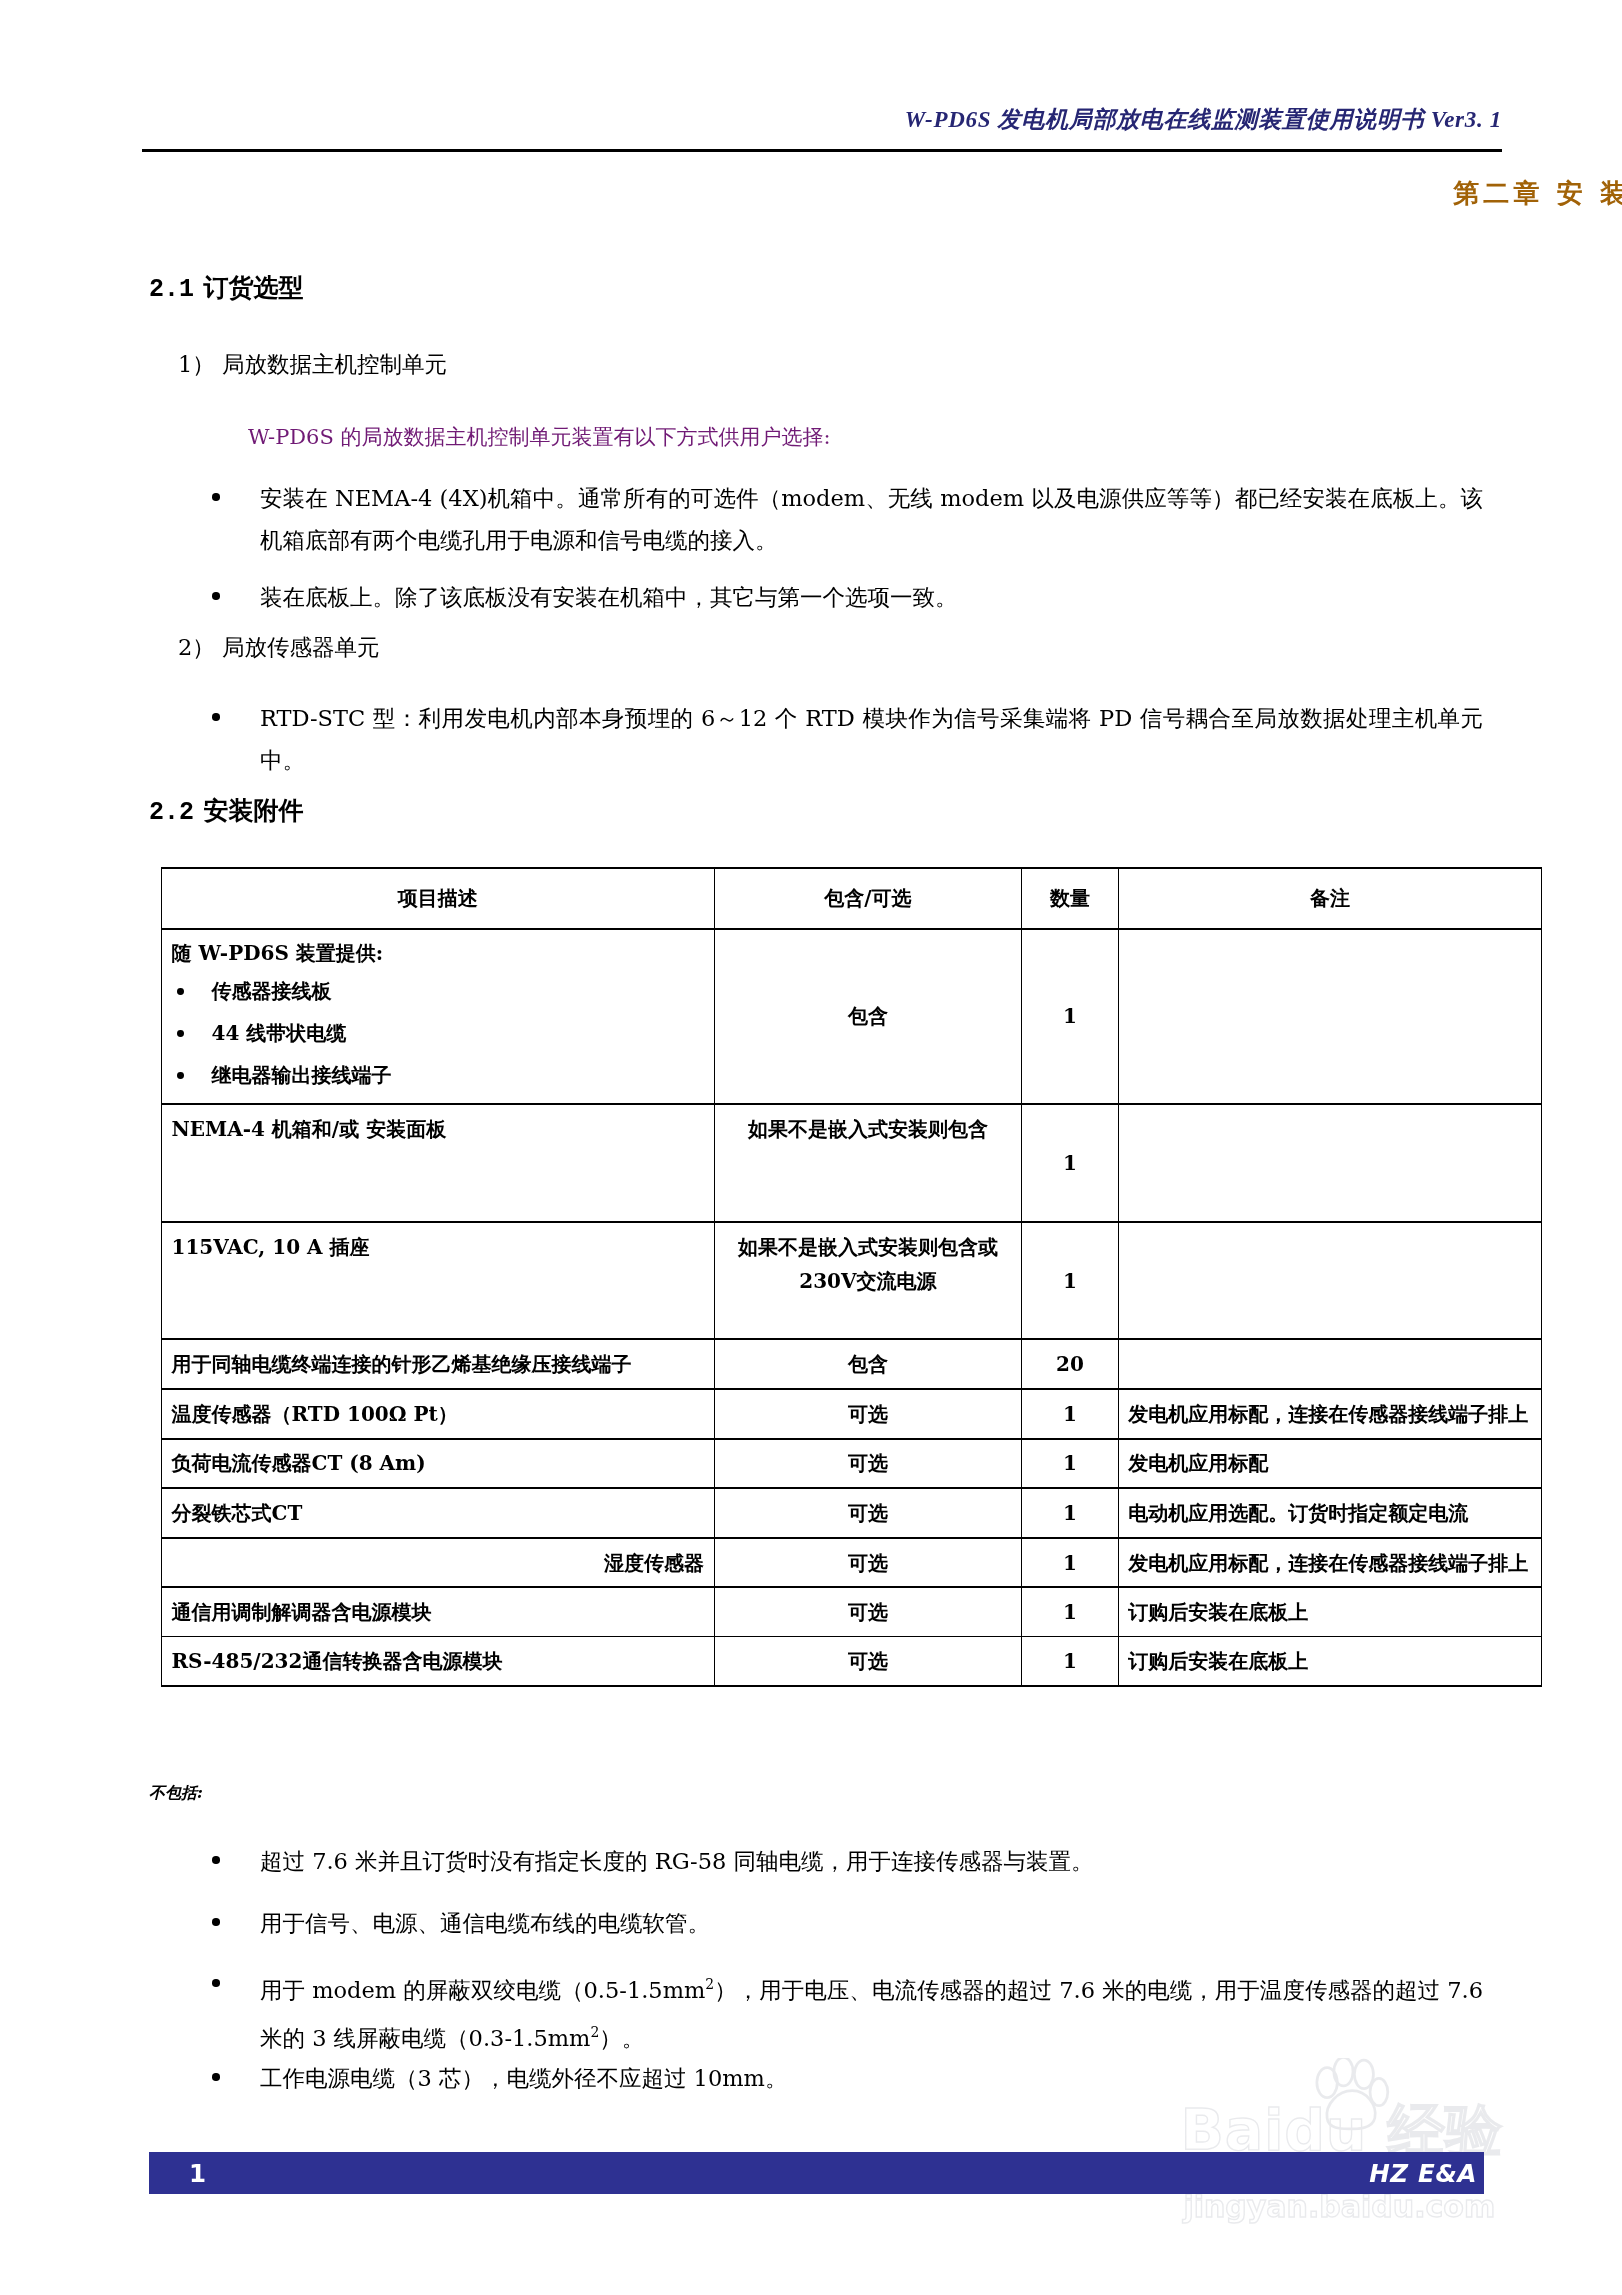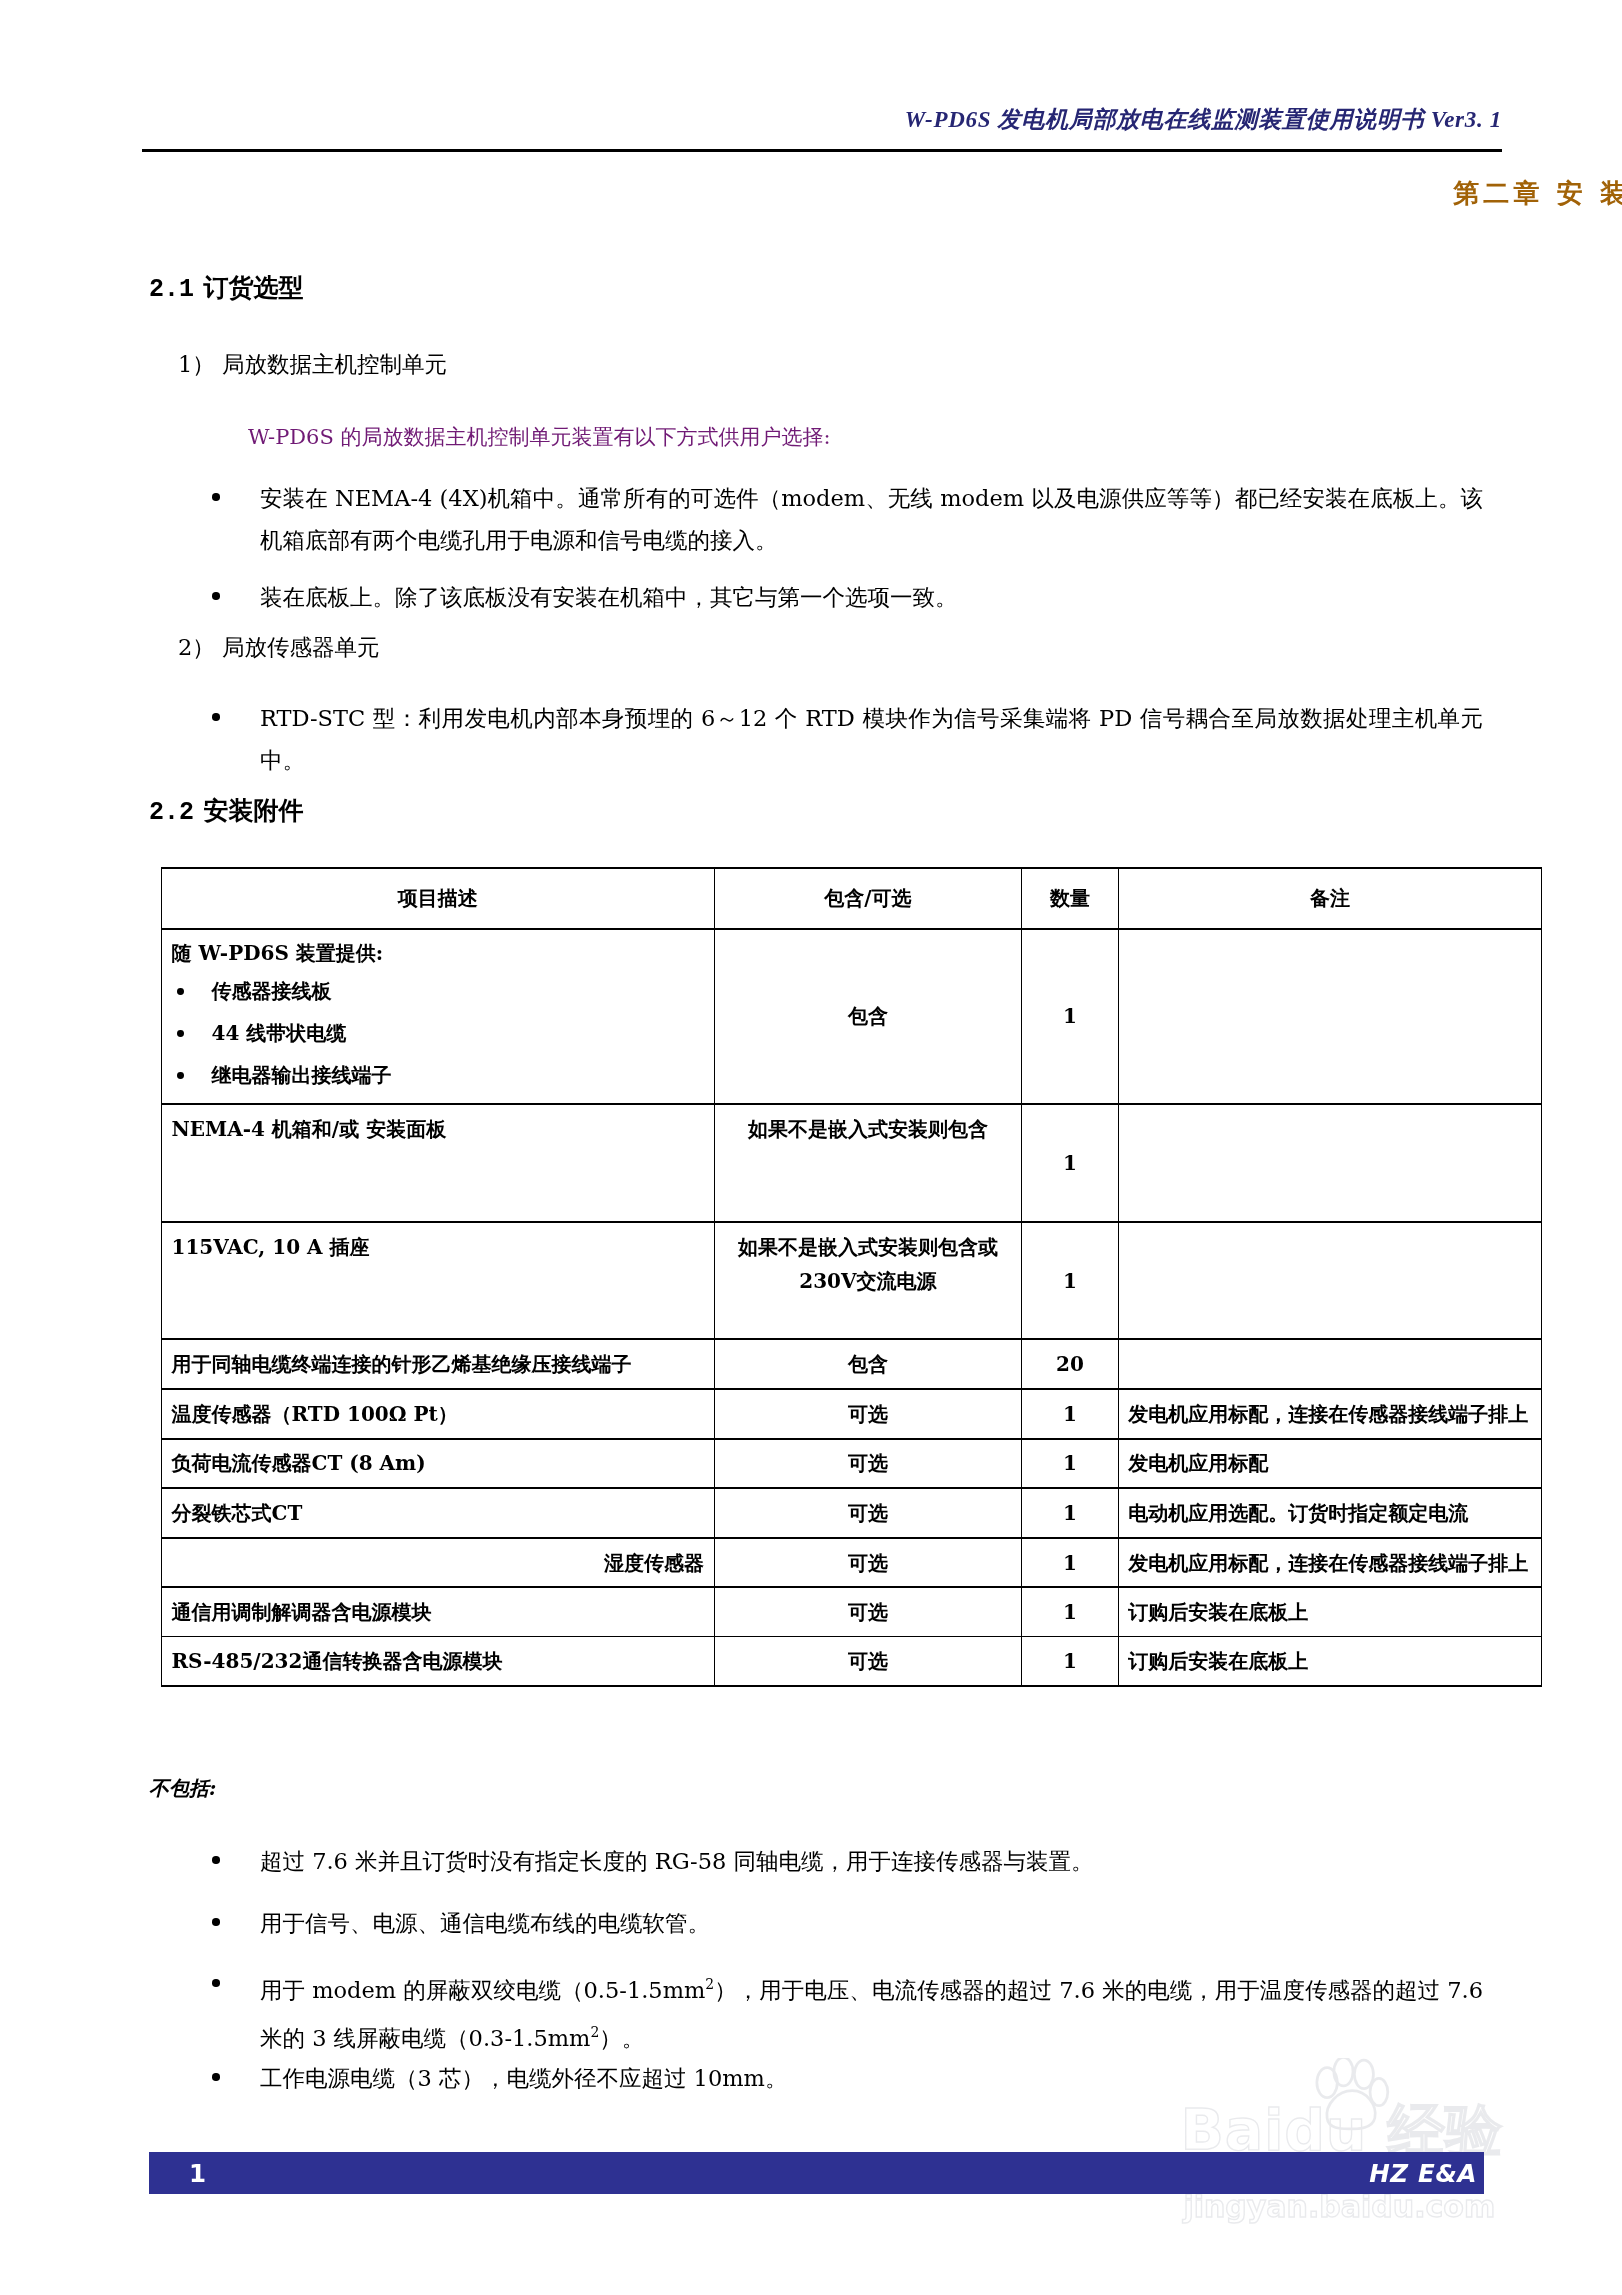--- a/index.html
+++ b/index.html
@@ -180,22 +180,23 @@
   tr.tall td { height: 102px; }
   tr.thick td { border-bottom: 2.7px solid #000; }
   tr.lastrow td { border-bottom: 2.7px solid #000; }
 
   
   .notinc-label {
     position: absolute;
     font-family: "DejaVu Serif", "Liberation Serif", serif;
     font-weight: bold;
     font-style: italic;
-    font-size: 20px;
+    font-size: 16px;
     color: #000;
+    margin-top: 8px;
   }
 
   sup { font-size: 0.62em; vertical-align: super; }
 
   
   .footer-pagebox {
     position: absolute;
     left: 141px;
     top: 2152px;
     width: 42px;

